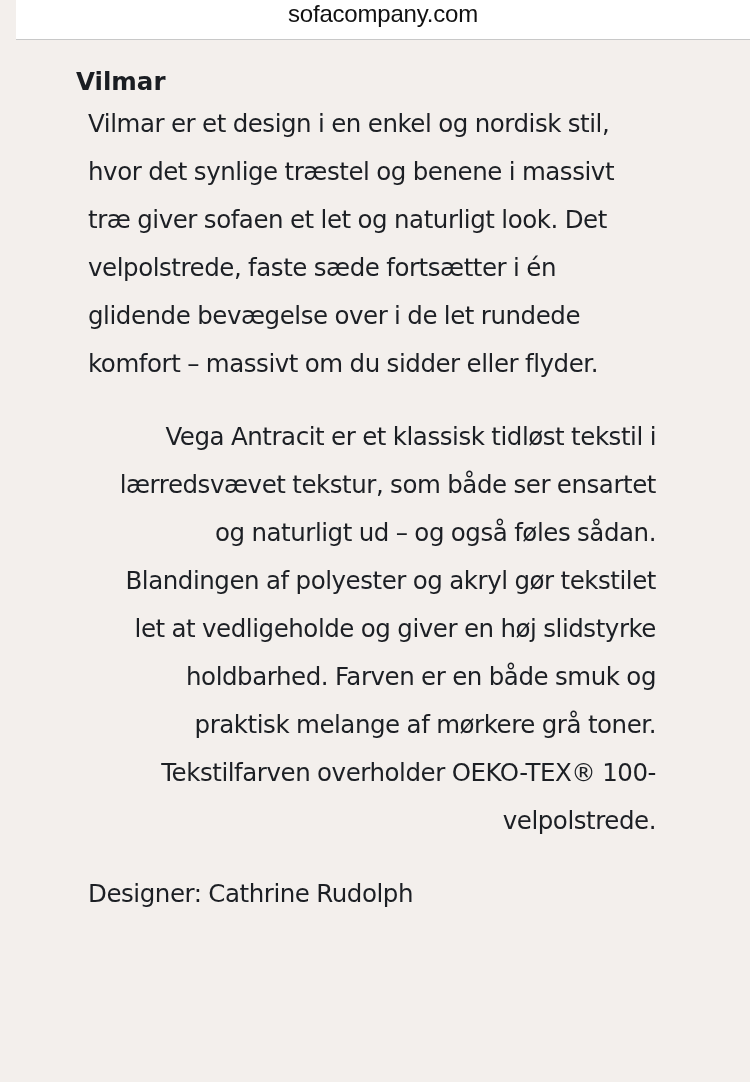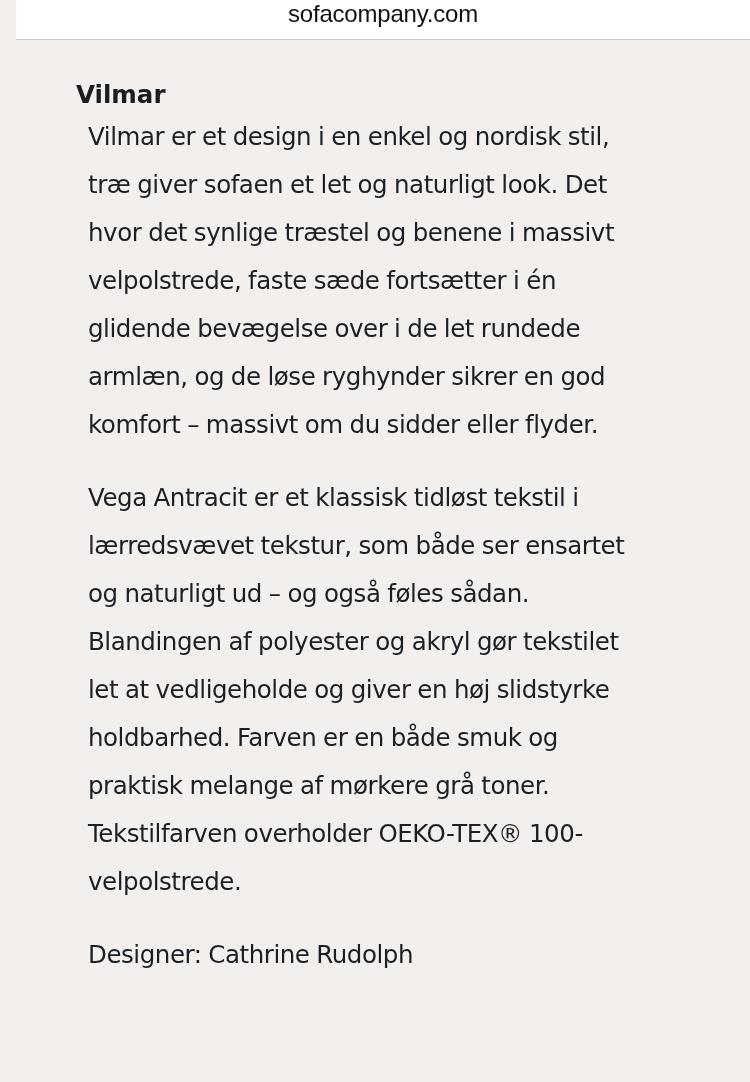--- a/index.html
+++ b/index.html
@@ -26,61 +26,60 @@
     }
     .address-bar .domain {
       font-family: "Liberation Sans", sans-serif;
       font-size: 24px;
       color: #111111;
       line-height: 28px;
       margin-top: 0px;
       letter-spacing: -0.2px;
     }
     .content {
-      padding: 36px 76px 0 76px;
+      padding: 23px 76px 0 76px;
       box-sizing: border-box;
       width: 744px;
     }
     .title {
       font-weight: bold;
       font-size: 24.5px;
       line-height: 36px;
       margin: 0;
       margin-top: 1px;
       color: #1a1d22;
     }
     .para {
       font-size: 24.5px;
       line-height: 48px;
       margin: 12px;
       letter-spacing: -0.45px;
       word-spacing: -0.5px;
     }
     .para1 { margin-top: 0px; }
-    .para2 { margin-top: 25px; }
+    .para2 { margin-top: 25px; text-align: right; }
     .designer { margin-top: 25px; }
     .line { display: block; white-space: nowrap; }
   </style>
 </head>
 <body>
 
 <div class="address-bar">
   <span class="domain">sofacompany.com</span>
 </div>
 
 <div class="content">
   <h2 class="title">Vilmar</h2>
 
   <p class="para para1">
     <span class="line">Vilmar er et design i en enkel og nordisk stil,</span>
+    <span class="line">hvor det synlige træstel og benene i massivt</span>
     <span class="line">træ giver sofaen et let og naturligt look. Det</span>
-    <span class="line">hvor det synlige træstel og benene i massivt</span>
     <span class="line">velpolstrede, faste sæde fortsætter i én</span>
     <span class="line">glidende bevægelse over i de let rundede</span>
-    <span class="line">armlæn, og de løse ryghynder sikrer en god</span>
     <span class="line">komfort – massivt om du sidder eller flyder.</span>
   </p>
 
   <p class="para para2">
     <span class="line">Vega Antracit er et klassisk tidløst tekstil i</span>
     <span class="line">lærredsvævet tekstur, som både ser ensartet</span>
     <span class="line">og naturligt ud – og også føles sådan.</span>
     <span class="line">Blandingen af polyester og akryl gør tekstilet</span>
     <span class="line">let at vedligeholde og giver en høj slidstyrke</span>
     <span class="line">holdbarhed. Farven er en både smuk og</span>

